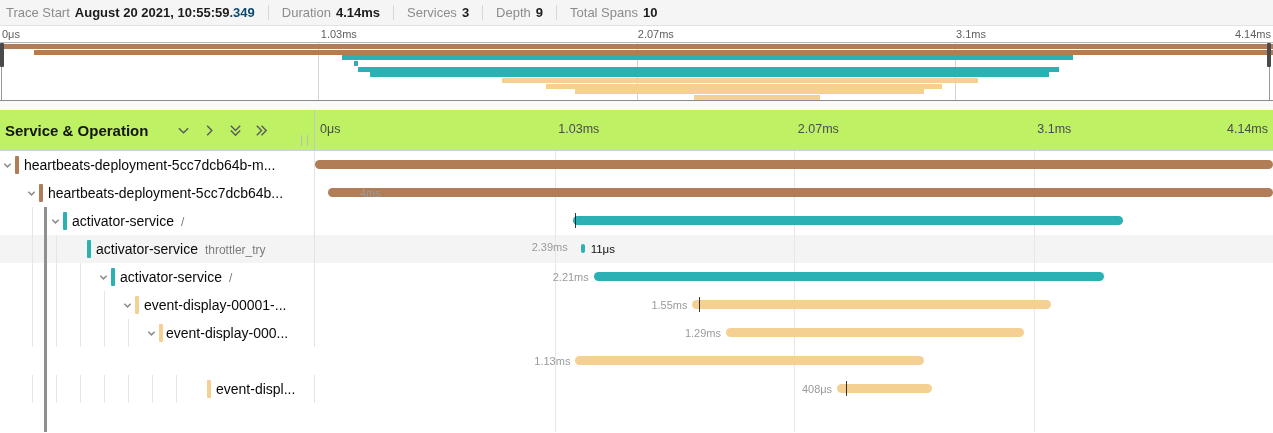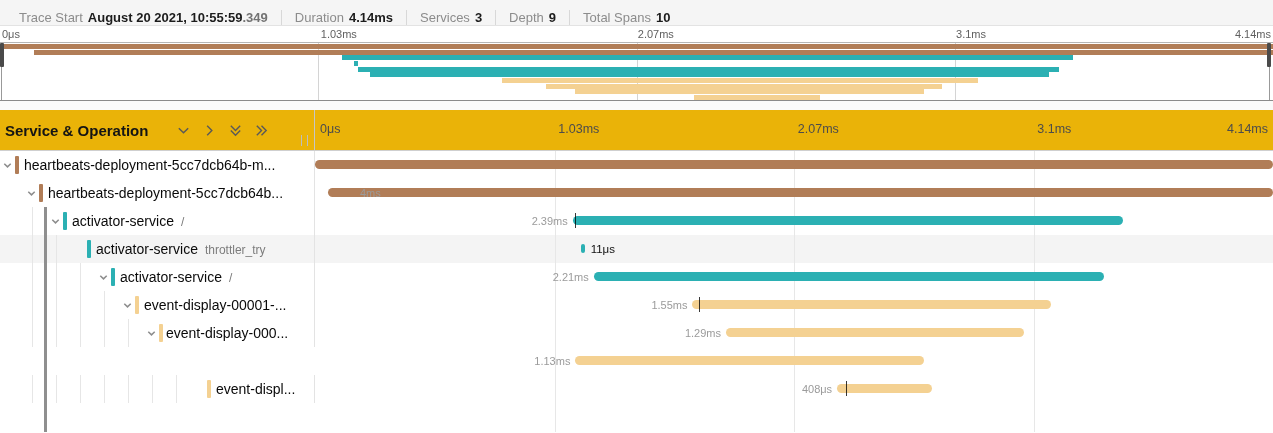--- a/index.html
+++ b/index.html
@@ -1,38 +1,38 @@
 <!DOCTYPE html>
 <html><head>
 <meta charset="utf-8">
 <style>
   html,body{margin:0;padding:0;background:#fff;}
   body{width:1273px;height:433px;font-family:"Liberation Sans",sans-serif;overflow:hidden;position:relative;font-size:13px;}
 
   
-  .summary{height:25px;background:#f5f5f5;border-bottom:1px solid #e3e3e3;display:flex;align-items:flex-end;padding-left:19px;color:#8c8c8c;}
+  .summary{height:25px;background:#f5f5f5;border-bottom:1px solid #e3e3e3;display:flex;align-items:center;padding-left:6px;color:#8c8c8c;}
   .sgroup{display:flex;align-items:center;padding-right:13px;white-space:nowrap;}
   .sgroup+.sgroup{border-left:1px solid #d8d8d8;padding-left:13px;}
   .sgroup .lbl{margin-right:5px;}
   .sgroup .val{color:#1c1c1c;font-weight:bold;}
-  .sgroup .suf{color:#737373;font-weight:bold;}
+  .sgroup .suf{color:#0c4a6e;font-weight:bold;}
 
   
   .miniticks{position:relative;height:16px;font-size:11px;color:#5f5f5f;background:#fff;}
   .miniticks span{position:absolute;top:2px;}
   .minimap{position:relative;height:57px;background:#fff;border:1px solid #b5b5b5;border-bottom:1px solid #8a8a8a;border-left:none;border-right:none;}
   .mini-grid{position:absolute;top:0;bottom:0;width:1px;background:#d4d4d4;}
   .mini-bar{position:absolute;height:5px;}
   .scrub{position:absolute;top:0;width:4px;height:24px;background:#4a4a4a;border-radius:1px;z-index:3;}
   .scrub-line{position:absolute;top:0;bottom:0;width:1px;background:#999;z-index:2;}
 
   .band{height:9px;background:#fafafa;}
 
   
-  .gridheader{height:40px;background:#eab308;border-bottom:1px solid #cfcfcf;display:flex;position:relative;}
+  .gridheader{height:40px;background:#bef264;border-bottom:1px solid #cfcfcf;display:flex;position:relative;}
   .lefthead{width:315px;box-sizing:border-box;border-right:1px solid #c6c6c6;display:flex;align-items:center;position:relative;}
   .lefthead h3{font-size:15px;color:#141414;margin:0 0 0 5px;font-weight:bold;flex:0 0 auto;}
   .headicons{display:flex;align-items:center;gap:11px;margin-left:28px;}
   .headicons .hicon{display:flex;cursor:pointer;}
   .resizer{position:absolute;right:6px;bottom:4px;width:5px;height:11px;border-left:1px solid #bdbdbd;border-right:1px solid #bdbdbd;cursor:col-resize;}
   .righthead{position:relative;flex:1;font-size:12.5px;color:#4c4c4c;}
   .righthead span{position:absolute;top:12px;}
 
   
   .rows{position:relative;height:281px;background:#fff;}
@@ -185,21 +185,21 @@
           <svg width="11" height="11" viewBox="0 0 12 12" fill="none" stroke="#8c8c8c" stroke-width="1.6">
             <path d="M2.5 4 L6 7.5 L9.5 4"></path>
           </svg>
         </div>
         <div class="swatch" style="left: 63px; background: rgb(43, 176, 179);"></div>
         <div class="svc" style="left: 72px;">activator-service<span class="op">/</span></div>
       </div>
       <div class="barcell">
         <div class="bar" style="left: 26.9%; width: max(57.4%, 2px); background: rgb(43, 176, 179);"></div>
         <div class="mark" style="left: 27.1%;"></div>
-        <div class="dur" style="right: calc(73.1% + 5px);">2.39ms</div>
+        <div class="dur" style="right: calc(73.1% + 5px); margin-top: 26px;">2.39ms</div>
       </div>
     </div>
     <div class="row hl">
       <div class="namecell">
         <div class="guide" style="left: 32px;"></div>
         <div class="guide" style="left: 56px;"></div>
         <div class="swatch" style="left: 87px; background: rgb(43, 176, 179);"></div>
         <div class="svc" style="left: 96px;">activator-service<span class="op">throttler_try</span></div>
       </div>
       <div class="barcell">

